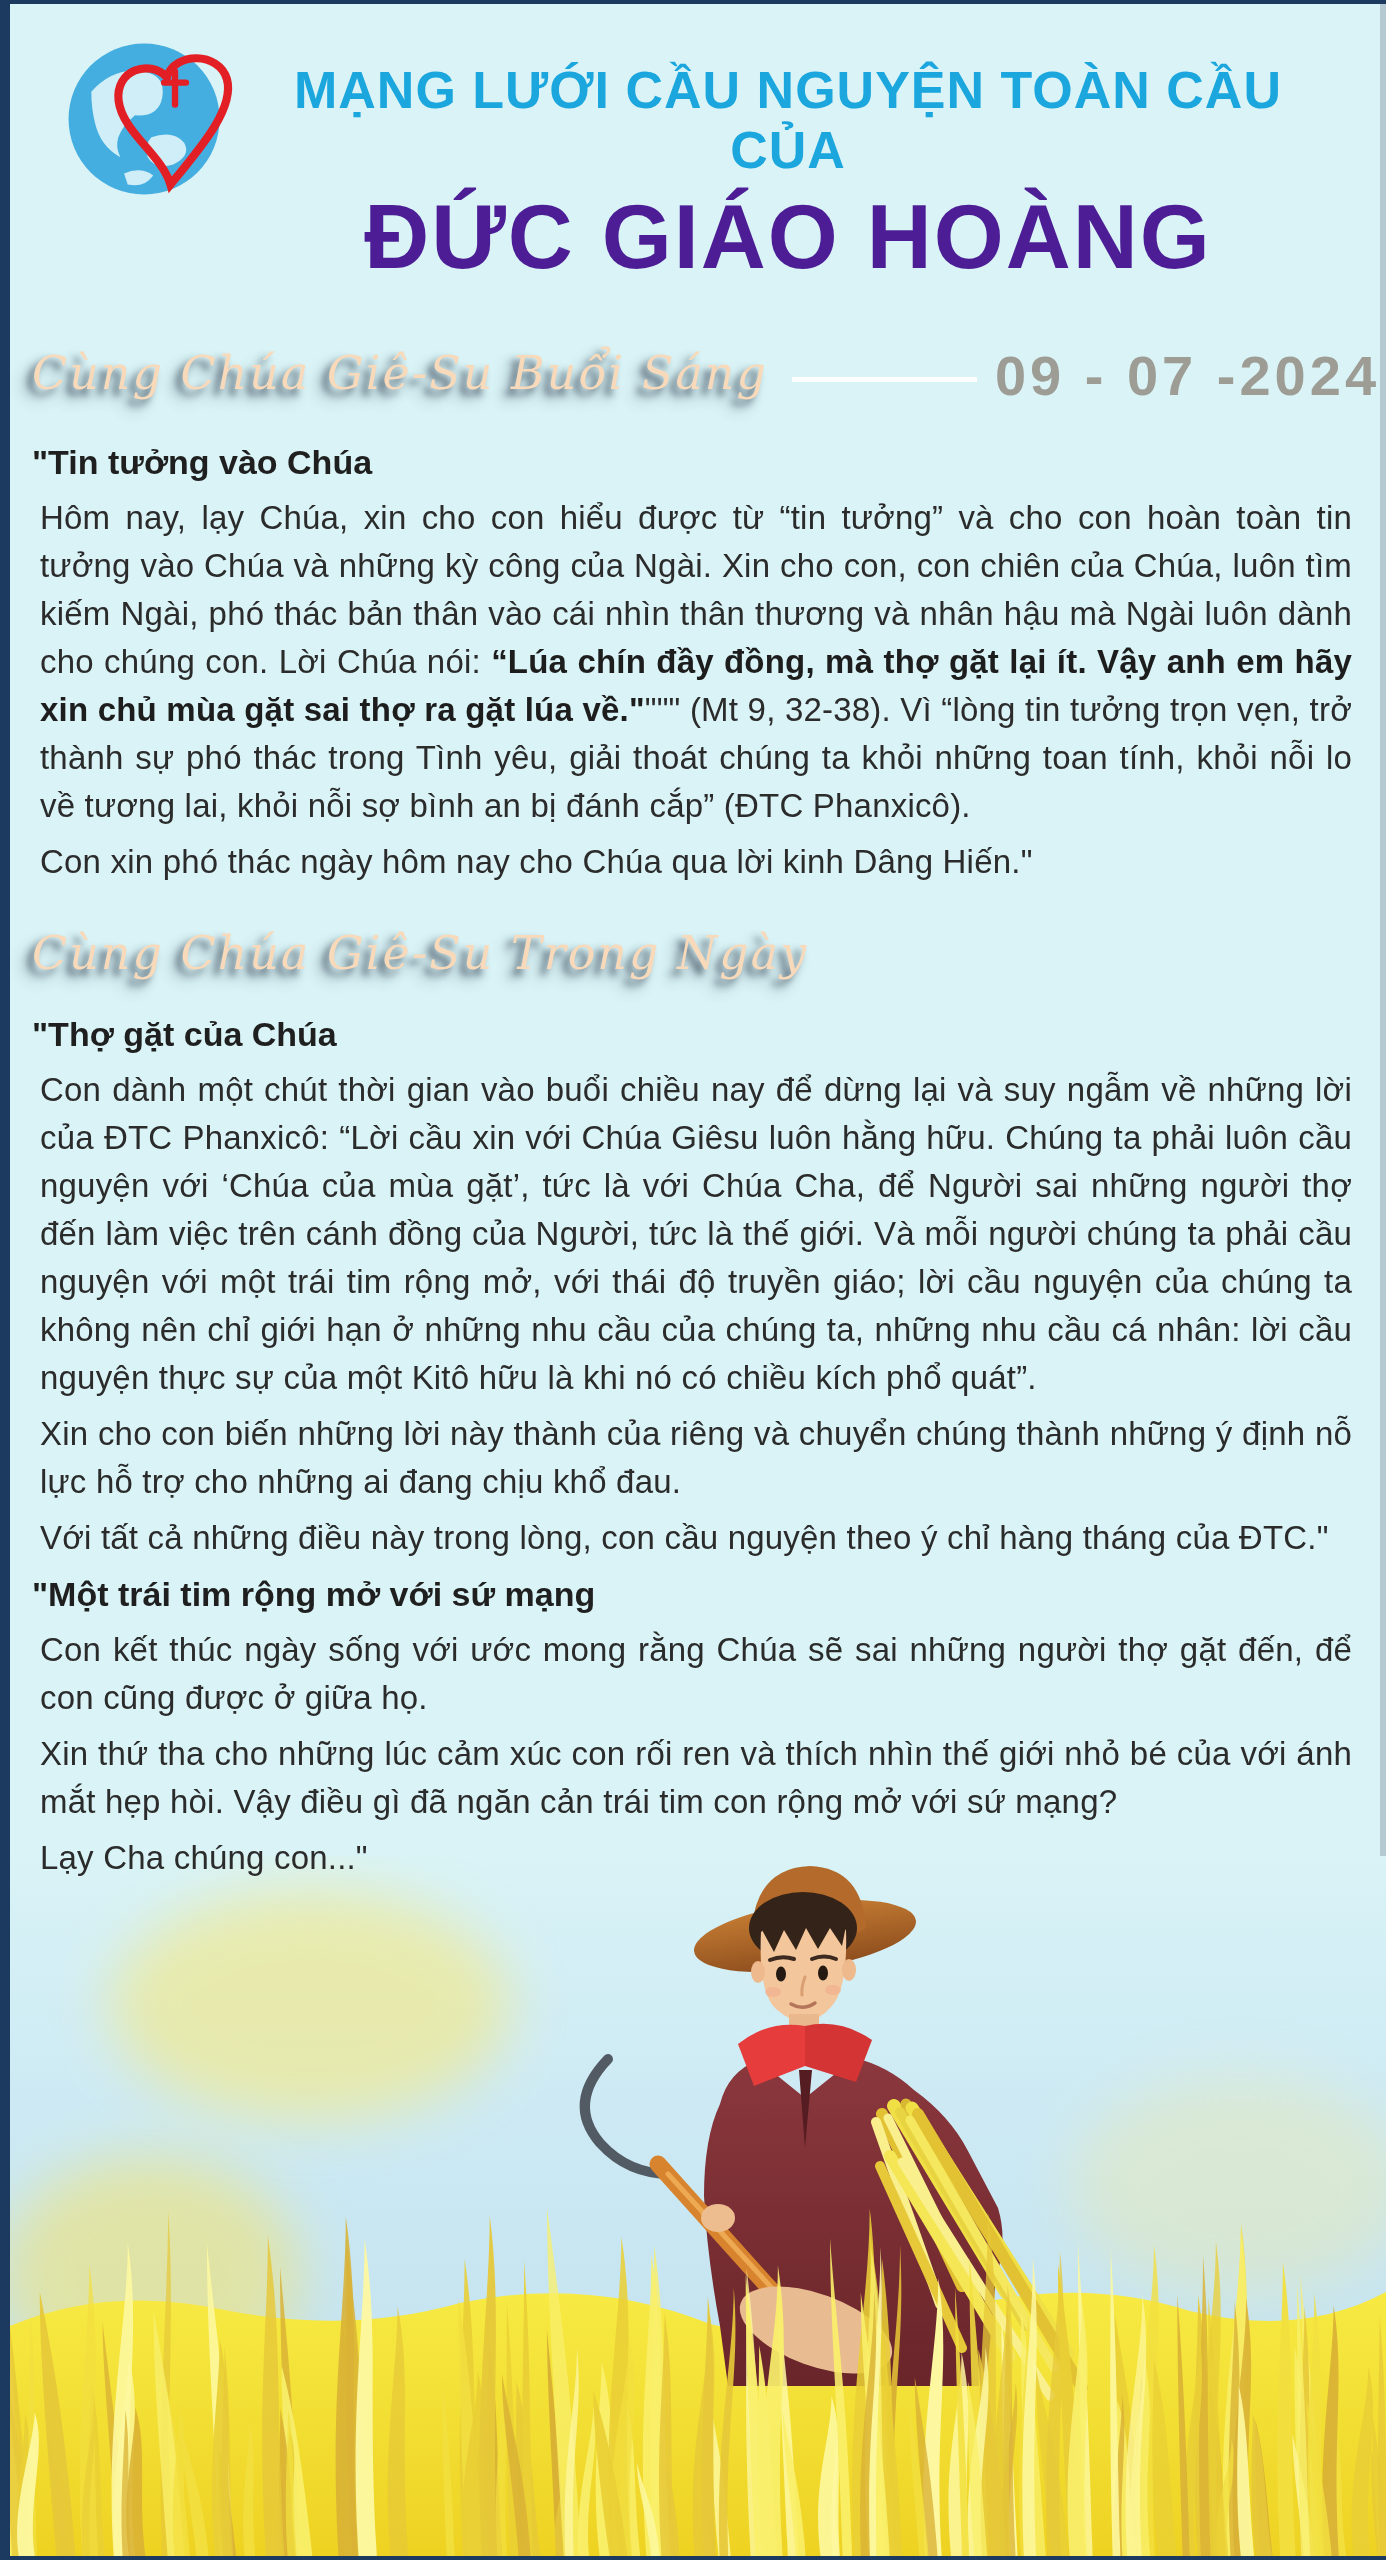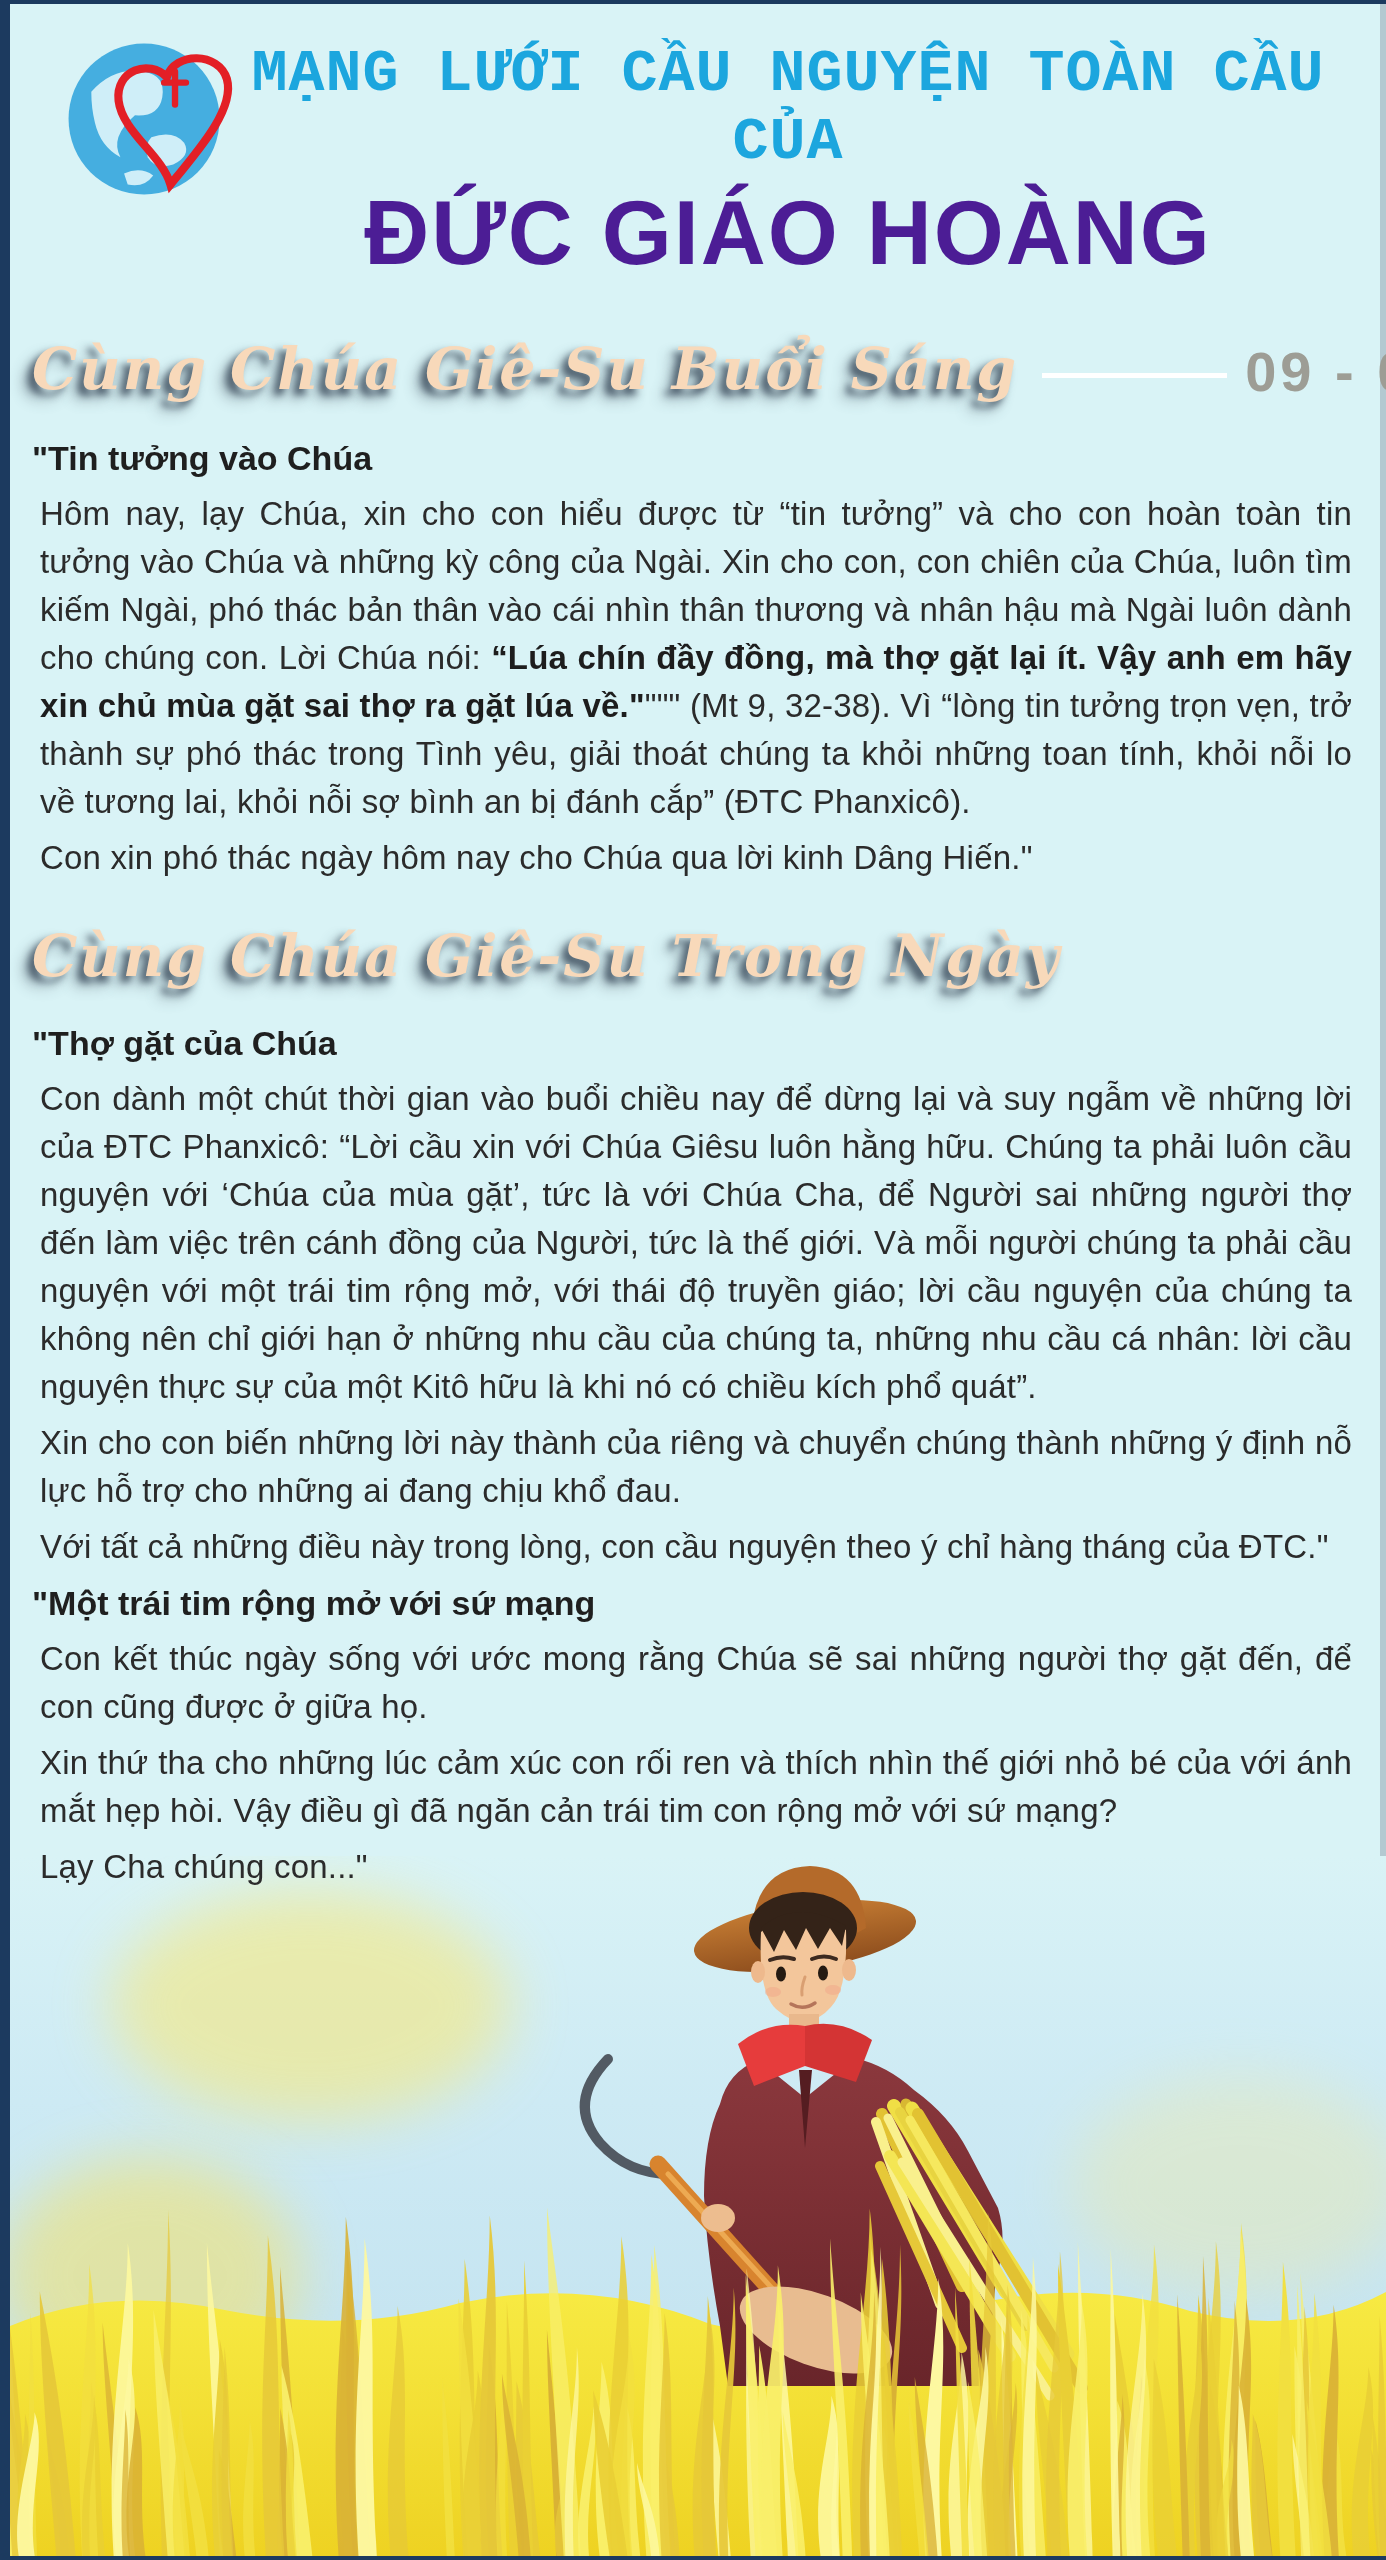--- a/index.html
+++ b/index.html
@@ -8,27 +8,27 @@
     background:#d9f3f6;box-sizing:border-box;
     border-left:10px solid #1c3a5f;border-top:4px solid #1c3a5f;border-bottom:4px solid #1c3a5f;
     font-family:"Liberation Sans", sans-serif;
   }
   .right-strip{position:absolute;top:0;right:0;width:6px;height:100%;background:rgba(150,166,178,.55);z-index:0;}
   .content{position:relative;z-index:2;padding:0 26px 0 22px;}
   
   .header{display:flex;align-items:flex-start;padding-top:24px;}
   .logo{width:182px;height:182px;margin-left:32px;flex:none;}
   .titles{flex:1;text-align:center;padding-right:30px;}
-  .title1{font-size:60px;font-weight:800;color:#1ca6de;letter-spacing:1px;margin-top:12px;font-family:Liberation Mono, monospace;}
+  .title1{font-size:52px;font-weight:800;color:#1ca6de;letter-spacing:1px;margin-top:32px;}
   .title2{font-size:90px;font-weight:800;color:#4c1d95;letter-spacing:2px;margin-top:6px;}
   
   .hrow{display:flex;align-items:center;margin-top:48px;}
   .script{
-    font-family:"DejaVu Serif", serif;font-style:italic;font-weight:bold;
-    font-size:57px;color:#f8d9ba;letter-spacing:2px;white-space:nowrap;
+    font-family:"DejaVu Serif", serif;font-style:italic;font-weight:normal;
+    font-size:46px;color:#f8d9ba;letter-spacing:2px;white-space:nowrap;
     text-shadow:-6px 6px 7px rgba(66,82,97,.85), -10px 10px 14px rgba(66,82,97,.45);
   }
   .hline{width:185px;height:5px;background:#ffffff;margin:14px 18px 0 24px;flex:none;}
   .date{
     font-size:56px;font-weight:900;color:#9d9d95;letter-spacing:4px;white-space:nowrap;margin-top:6px;
   }
   .hrow.mid{margin-top:40px;}
   .hrow.right{margin-top:58px;justify-content:flex-end;padding-right:14px;}
   
   .ptitle{font-size:34px;font-weight:bold;color:#1f1f1f;margin-top:30px;line-height:48px;}

